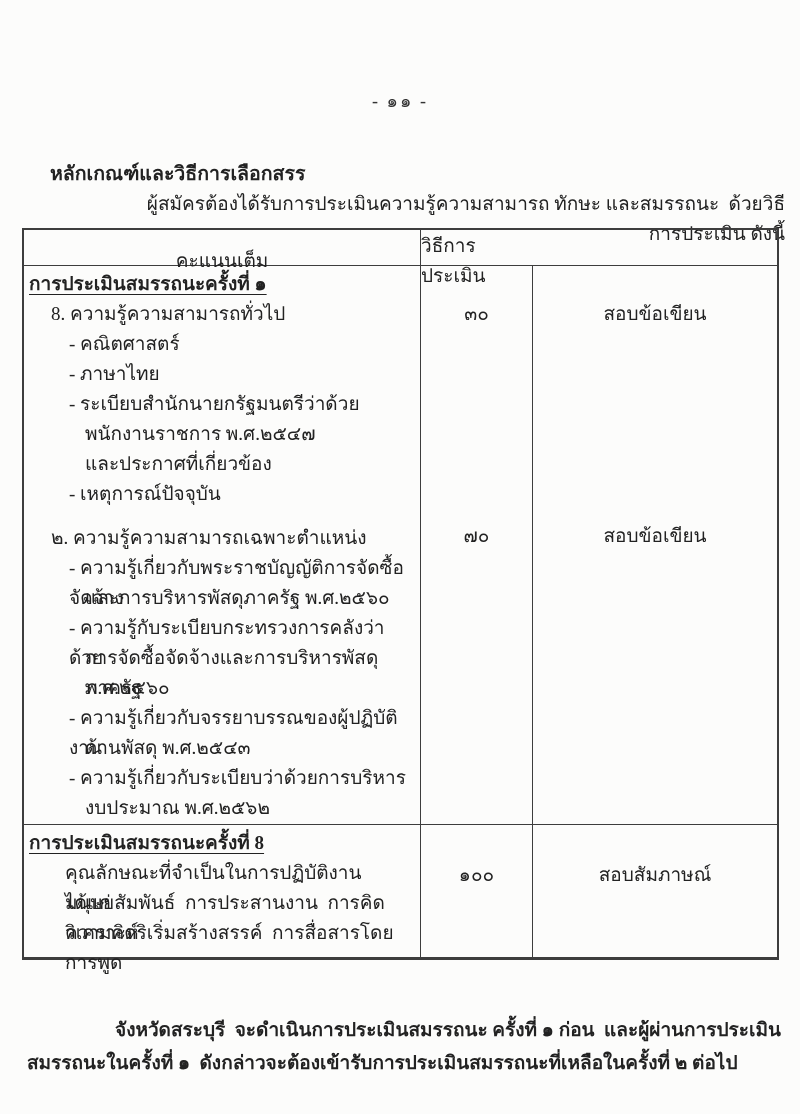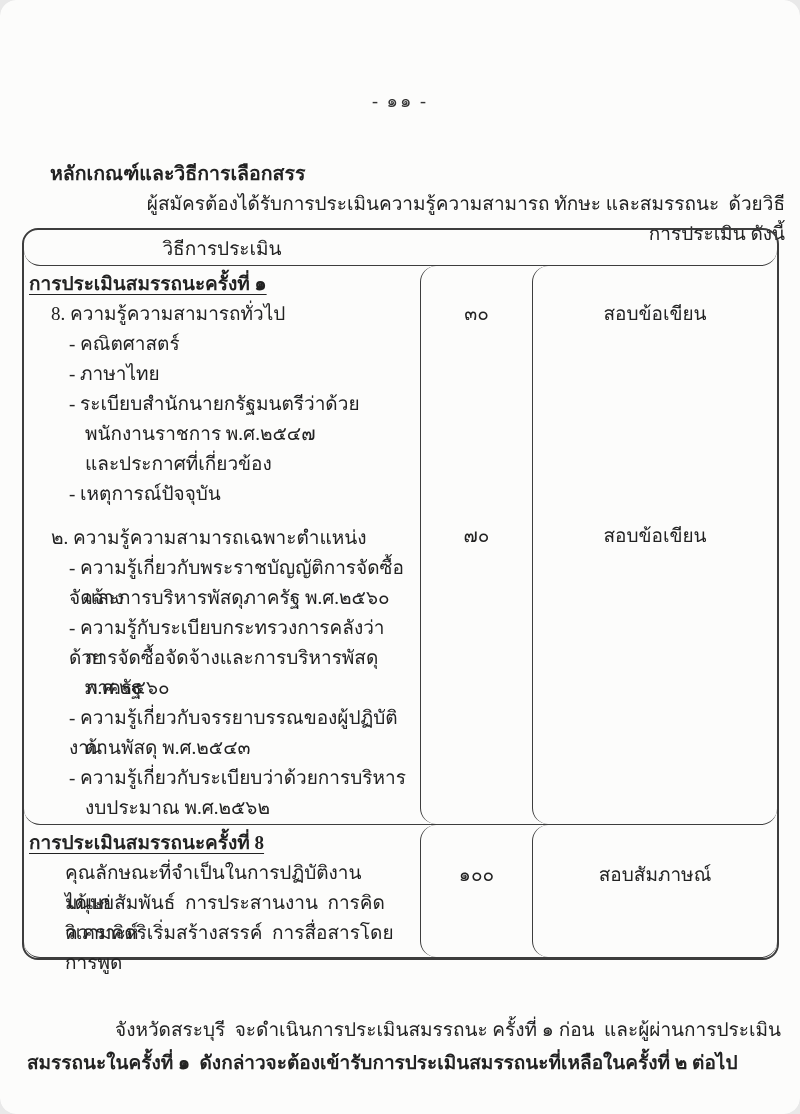--- a/index.html
+++ b/index.html
@@ -1,15 +1,15 @@
 <!DOCTYPE html>
 <html><head>
 <meta charset="utf-8">
 <style>
-  * { margin:0; padding:0; box-sizing:border-box;border-radius:16px; }
+  * { margin:0; padding:0; box-sizing:border-box; }
   html,body { background:#e9e9e9; }
   .page {
     position:relative; width:800px; height:1114px;
     background:#fcfcfb; overflow:hidden;
     font-family:"Liberation Serif","DejaVu Serif",serif;
     color:#222; font-size:19px;
   }
   .t { white-space:pre-wrap; }
   .page-number {
     position:absolute; top:86px; left:0; width:800px;
@@ -53,37 +53,38 @@
   .score, .method {
     position:absolute; left:0; width:100%; text-align:center;
     height:30px; line-height:30px;font-family:Liberation Mono, monospace;
   }
   .total-label {
     display:flex; align-items:center; justify-content:center; height:100%;
   }
   .total-score {
     display:flex; align-items:center; justify-content:center; height:100%;
   }
-  .doc-footer1 { position:absolute; top:1014px; left:115px; width:670px; }
+  .doc-footer1 { position:absolute; top:1014px; left:115px; width:670px;font-weight:bold; }
   .doc-footer2 { position:absolute; top:1047px; left:27px; width:750px;font-weight:bold; }
 </style>
 </head>
 <body>
 
 <div class="page">
 
   <div class="page-number t">- ๑๑ -</div>
 
   <div class="doc-heading t">หลักเกณฑ์และวิธีการเลือกสรร</div>
 
   <div class="doc-intro t">ผู้สมัครต้องได้รับการประเมินความรู้ความสามารถ ทักษะ และสมรรถนะ  ด้วยวิธีการประเมิน ดังนี้</div>
 
   <div class="eval-table">
 
     <div class="row header-row bordered">
+      <div class="cell t">คะแนนเต็ม</div>
       <div class="cell t">วิธีการประเมิน</div>
     </div>
 
     <div class="row section1-row bordered">
       <div class="cell col1">
         <div class="line sec-head t">การประเมินสมรรถนะครั้งที่ ๑</div>
         <div class="line num-item t">8. ความรู้ความสามารถทั่วไป</div>
         <div class="line dash t">- คณิตศาสตร์</div>
         <div class="line dash t">- ภาษาไทย</div>
         <div class="line dash t">- ระเบียบสำนักนายกรัฐมนตรีว่าด้วย</div>

